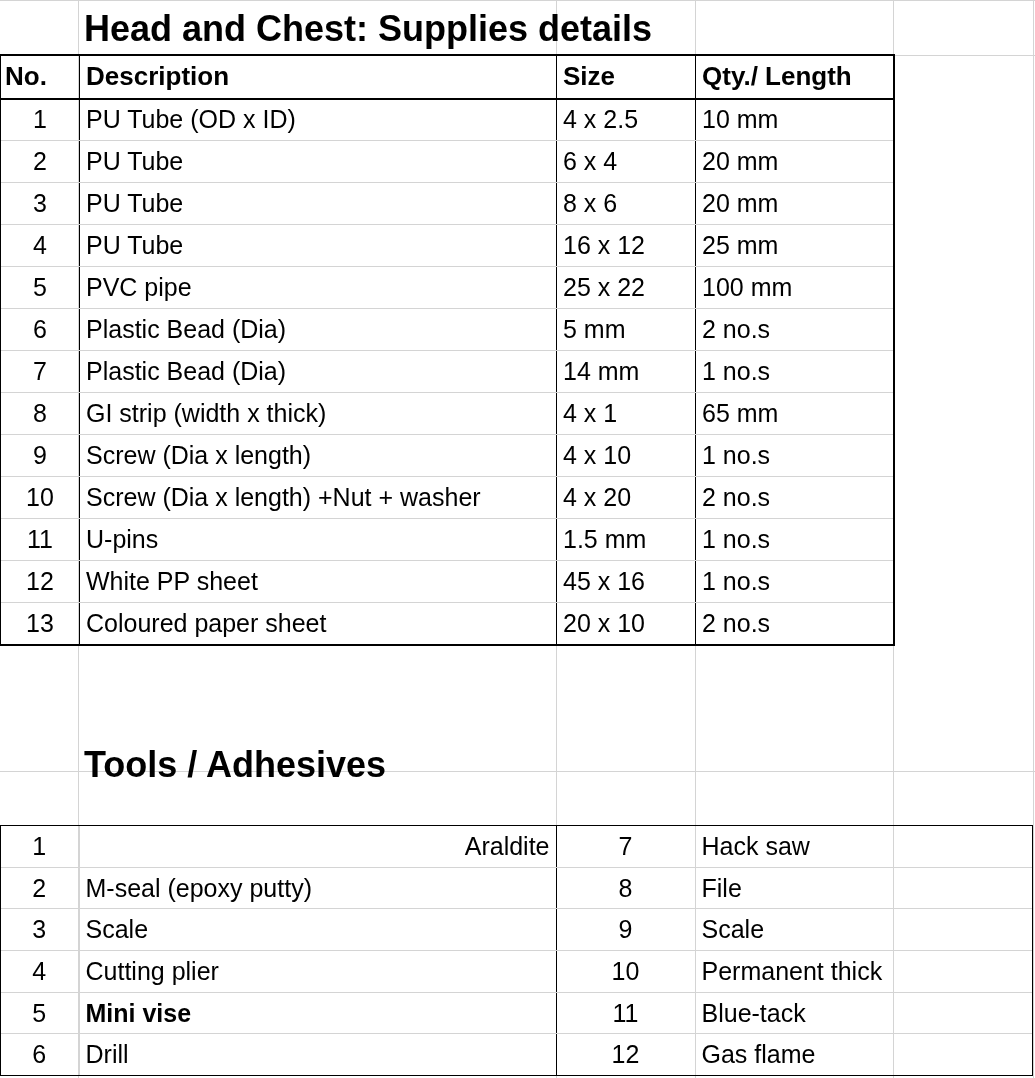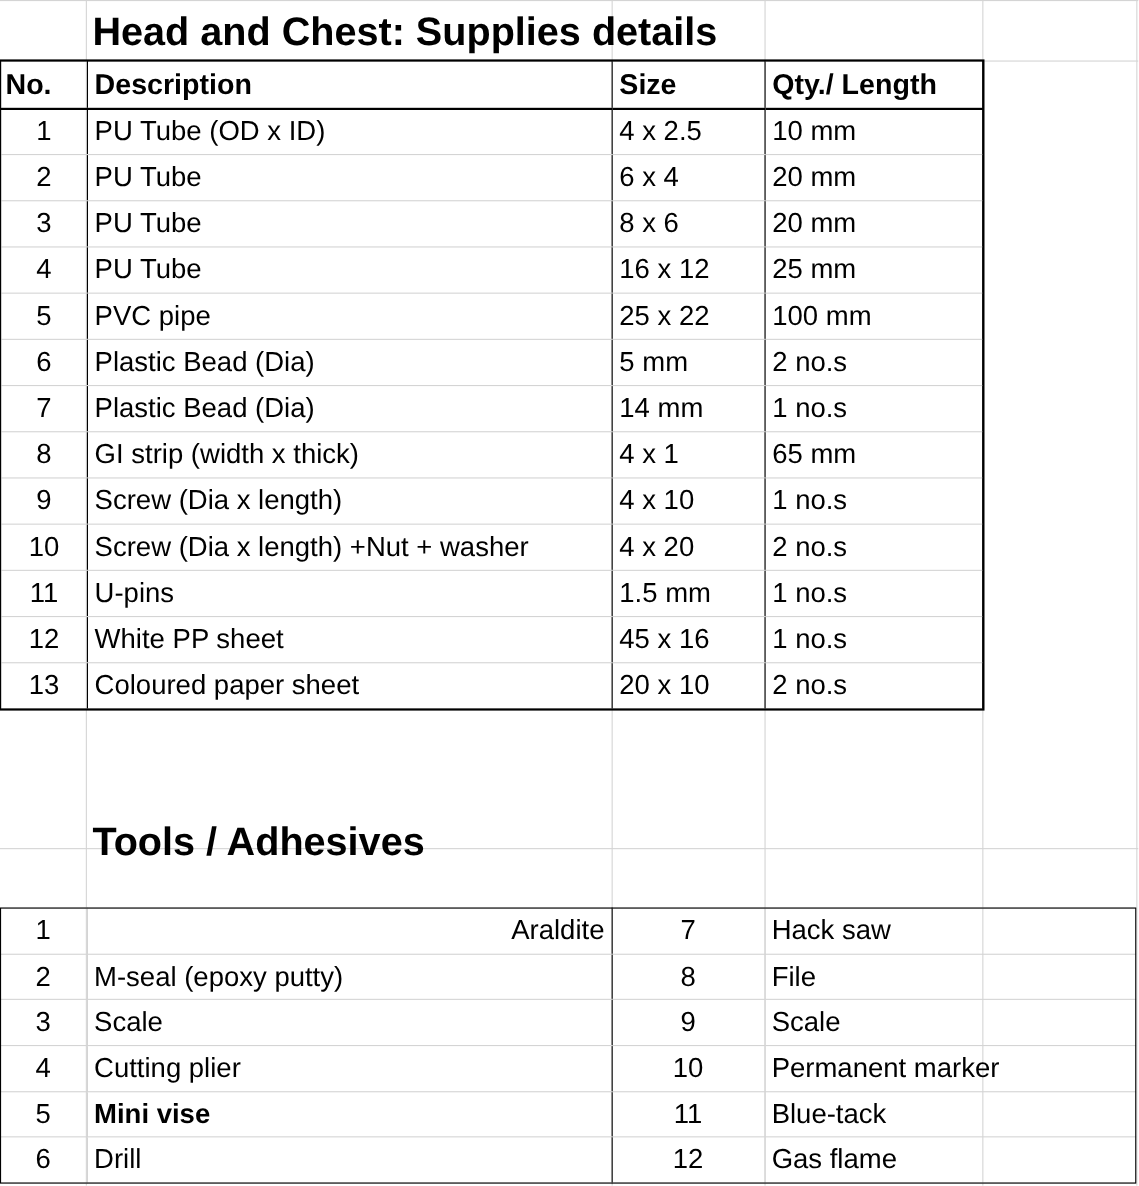--- a/index.html
+++ b/index.html
@@ -157,21 +157,21 @@
       <tr>
         <td class="num" style="border-right: 1px solid rgb(212, 212, 212);">3</td>
         <td class="" style="border-right: 1.5px solid rgb(0, 0, 0);">Scale</td>
         <td class="num" style="border-right: 1px solid rgb(212, 212, 212);">9</td>
         <td class="" style="">Scale</td>
       </tr>
       <tr>
         <td class="num" style="border-right: 1px solid rgb(212, 212, 212);">4</td>
         <td class="" style="border-right: 1.5px solid rgb(0, 0, 0);">Cutting plier</td>
         <td class="num" style="border-right: 1px solid rgb(212, 212, 212);">10</td>
-        <td class="" style="">Permanent marker</td>
+        <td class="" style="">Permanent thick</td>
       </tr>
       <tr>
         <td class="num" style="border-right: 1px solid rgb(212, 212, 212);">5</td>
         <td class="" style="border-right: 1.5px solid rgb(0, 0, 0); font-weight: bold;">Mini vise</td>
         <td class="num" style="border-right: 1px solid rgb(212, 212, 212);">11</td>
         <td class="" style="">Blue-tack</td>
       </tr>
       <tr>
         <td class="num" style="border-right: 1px solid rgb(212, 212, 212);">6</td>
         <td class="" style="border-right: 1.5px solid rgb(0, 0, 0);">Drill</td>

